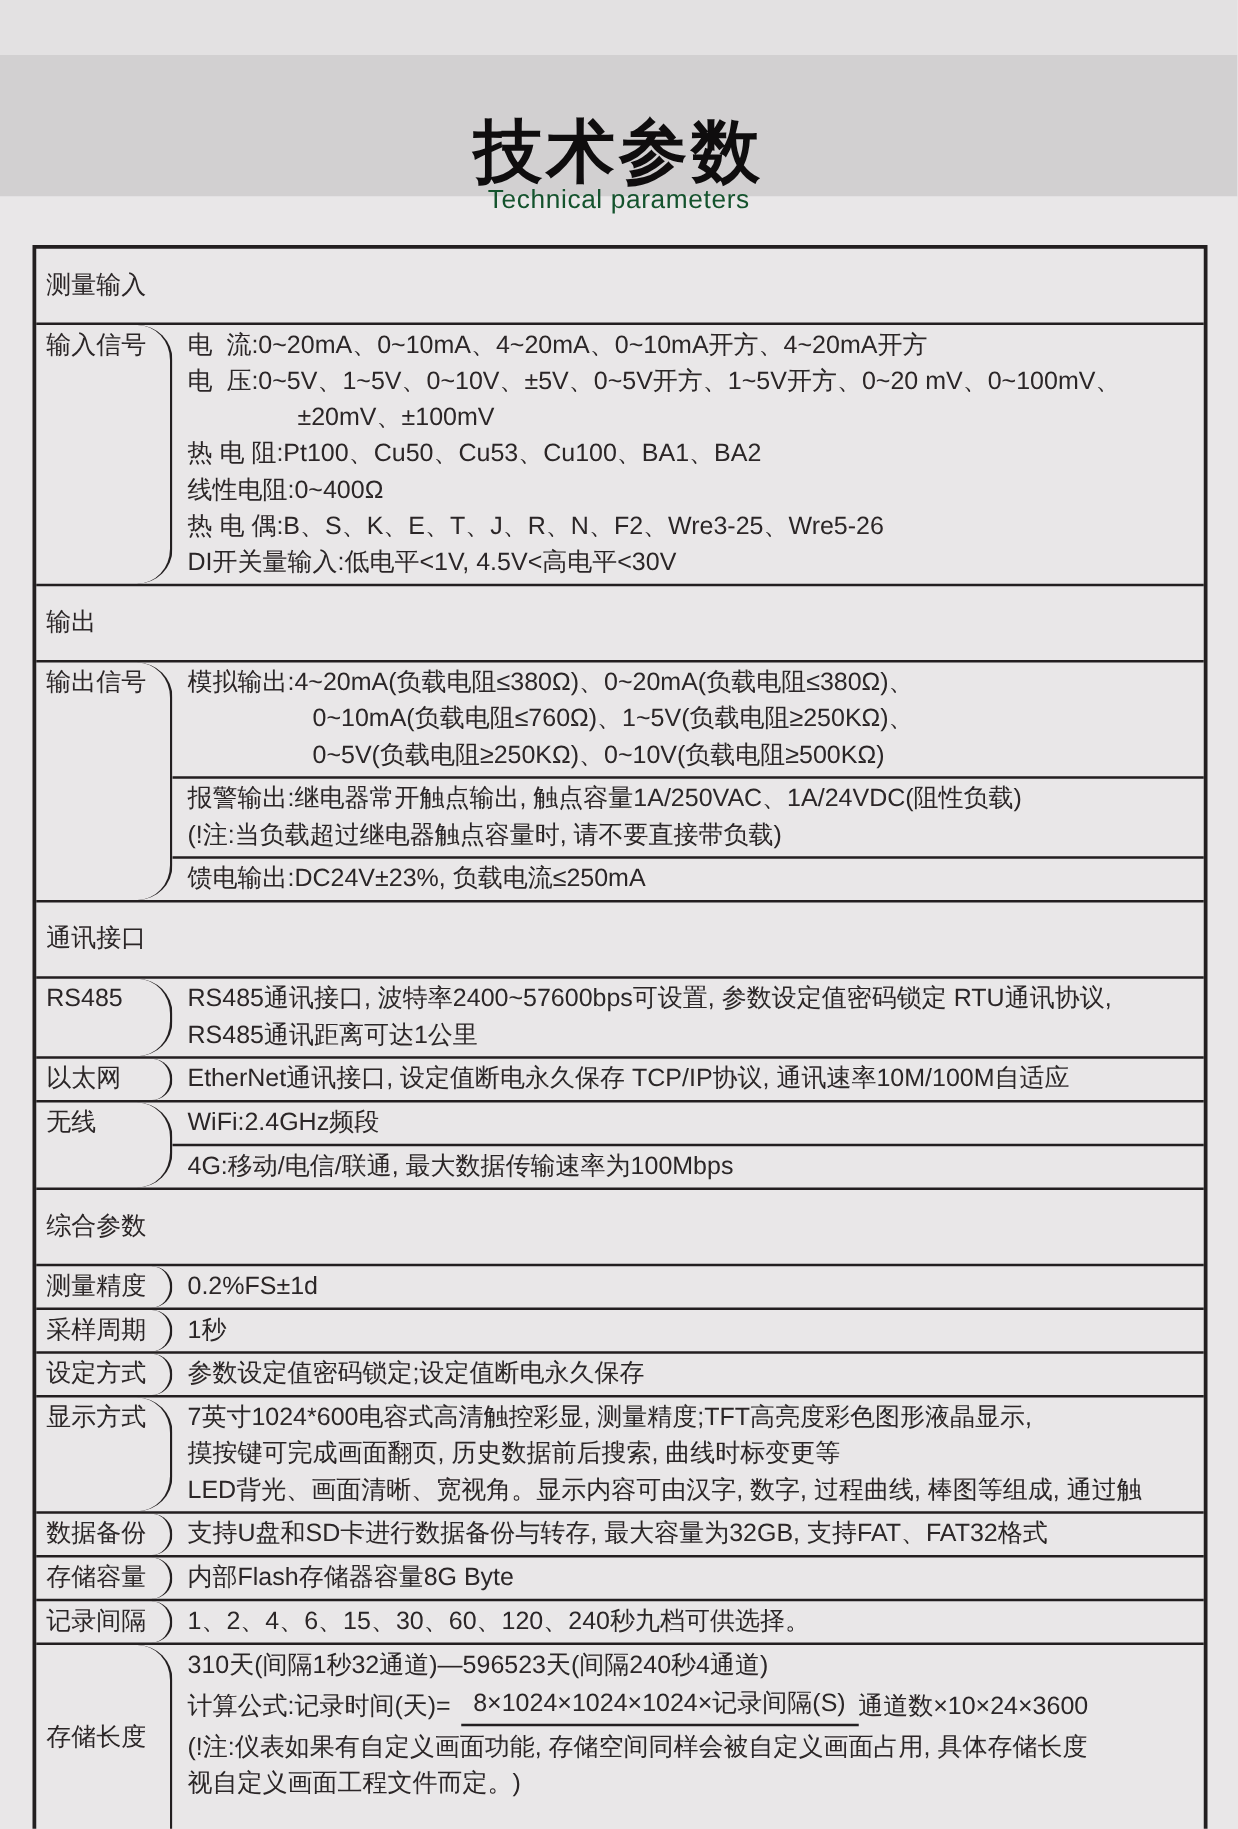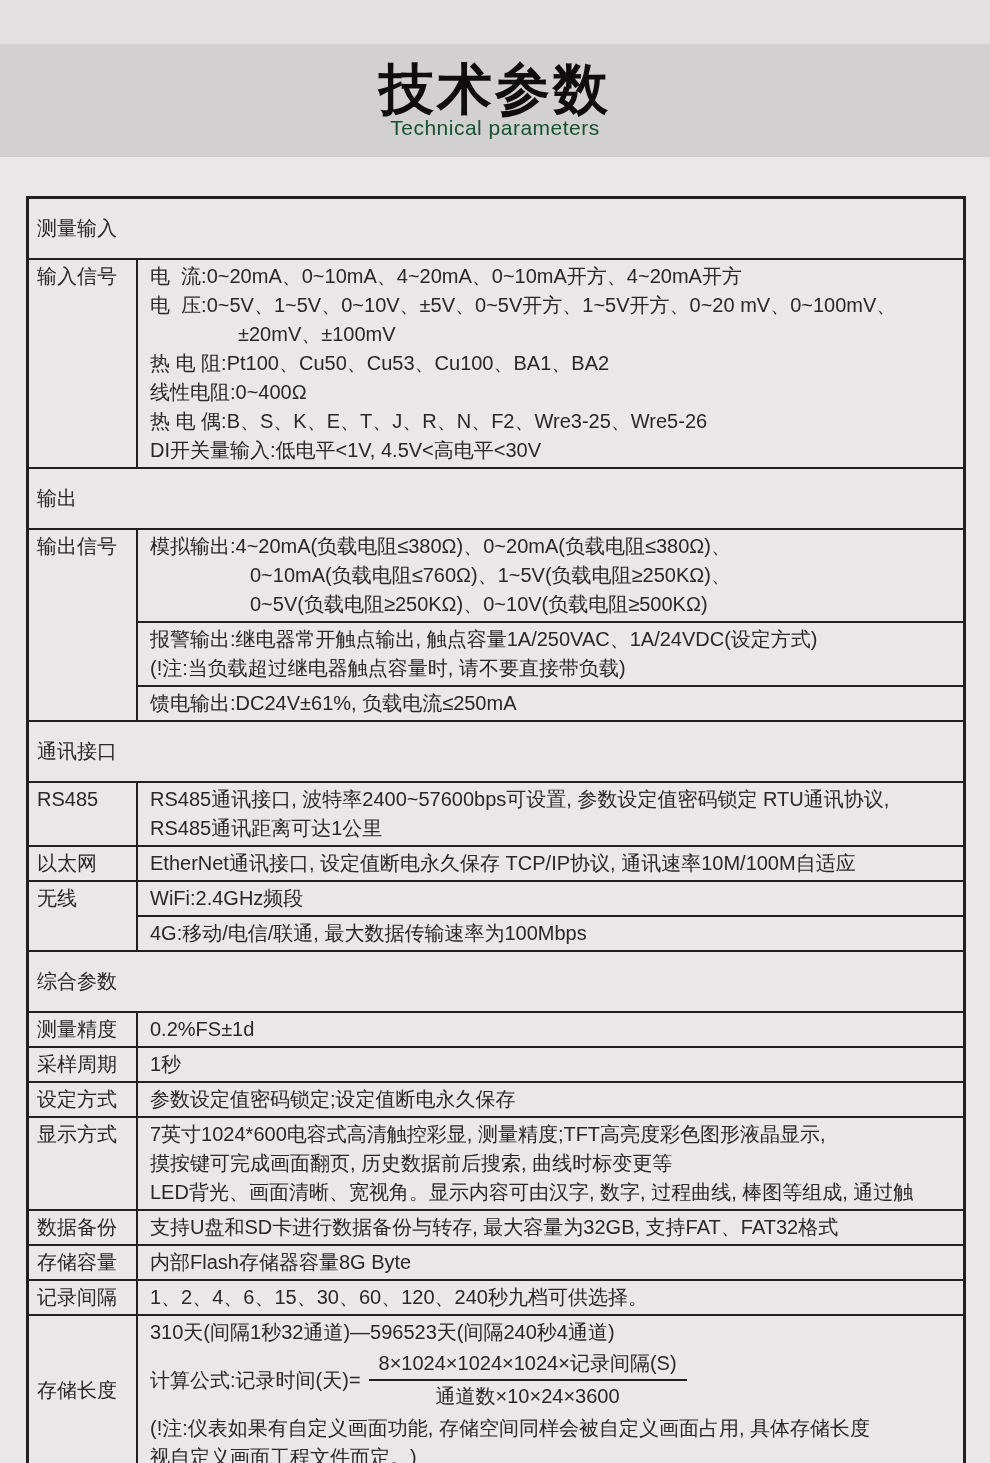--- a/index.html
+++ b/index.html
@@ -7,50 +7,51 @@
     width:990px;height:1463px;
     background:#e9e7e8;
     font-family:"Liberation Sans","DejaVu Sans",sans-serif;
     color:#2b2627;
     position:relative;
     overflow:hidden;
   }
   .strip-top{position:absolute;left:0;top:0;width:100%;height:44px;background:#e3e1e2;}
   .title-band{position:absolute;left:0;top:44px;width:100%;height:113px;background:#d2d0d1;}
   .title-wrap{position:absolute;left:0;top:60px;width:100%;text-align:center;}
-  .page-title{font-size:55px;font-weight:700;letter-spacing:3px;color:#0f0d0e;line-height:58px;}
+  .page-title{font-size:55px;font-weight:700;letter-spacing:3px;color:#0f0d0e;line-height:58px;margin-top:32px;}
   .page-subtitle{font-size:21px;color:#14532d;line-height:24px;margin-top:-2px;letter-spacing:.5px;}
 
   .spec-table{
     position:absolute;left:26px;top:196px;width:940px;
     border:3px solid #231f20;box-sizing:border-box;
     font-size:20px;line-height:29px;
   }
   .spec-table > div{border-top:2px solid #231f20;}
   .spec-table > div:first-child{border-top:none;}
 
   .sec{padding:15px 8px;}
   .row{display:flex;align-items:stretch;}
   .lbl{
     width:109px;flex:0 0 109px;box-sizing:border-box;
     border-right:2px solid #231f20;
     padding:2px 13px 2px 8px;
     white-space:pre;
+    border-radius:28px;
   }
   .cnt{flex:1;min-width:0;padding:2px 0 2px 12px;}
   .cnt.nopad{padding:0;}
   .blk{padding:2px 0 2px 12px;}
   .blk + .blk{border-top:2px solid #231f20;}
   .ln{white-space:pre;}
   .ind-88{padding-left:88px;}
   .ind-100{padding-left:100px;}
   .lbl.multi div{white-space:pre;}
 
   .frm{display:flex;align-items:center;margin:2px 17px 3px 0;}
-  .frac{display:inline-flex;flex-direction:column;align-items:center;margin-left:8px;}
+  .frac{display:inline-flex;flex-direction:row;align-items:center;margin-left:8px;}
   .frac .num{padding:0 10px 1px 10px;border-bottom:2px solid #231f20;}
   .frac .den{padding-top:1px;}
 </style>
 </head>
 <body>
 
 <div class="strip-top"></div>
 <div class="title-band"></div>
 
 <div class="title-wrap">
@@ -79,25 +80,25 @@
 
   <div class="row">
     <div class="lbl">输出信号</div>
     <div class="cnt nopad">
       <div class="blk">
         <div class="ln">模拟输出:4~20mA(负载电阻≤380Ω)、0~20mA(负载电阻≤380Ω)、</div>
         <div class="ln ind-100">0~10mA(负载电阻≤760Ω)、1~5V(负载电阻≥250KΩ)、</div>
         <div class="ln ind-100">0~5V(负载电阻≥250KΩ)、0~10V(负载电阻≥500KΩ)</div>
       </div>
       <div class="blk">
-        <div class="ln">报警输出:继电器常开触点输出, 触点容量1A/250VAC、1A/24VDC(设定方式)</div>
+        <div class="ln">报警输出:继电器常开触点输出, 触点容量1A/250VAC、1A/24VDC(阻性负载)</div>
         <div class="ln">(!注:当负载超过继电器触点容量时, 请不要直接带负载)</div>
       </div>
       <div class="blk">
-        <div class="ln">馈电输出:DC24V±61%, 负载电流≤250mA</div>
+        <div class="ln">馈电输出:DC24V±23%, 负载电流≤250mA</div>
       </div>
     </div>
   </div>
 
   <div class="sec">通讯接口</div>
 
   <div class="row">
     <div class="lbl">RS485</div>
     <div class="cnt">
       <div class="ln">RS485通讯接口, 波特率2400~57600bps可设置, 参数设定值密码锁定 RTU通讯协议,</div>

